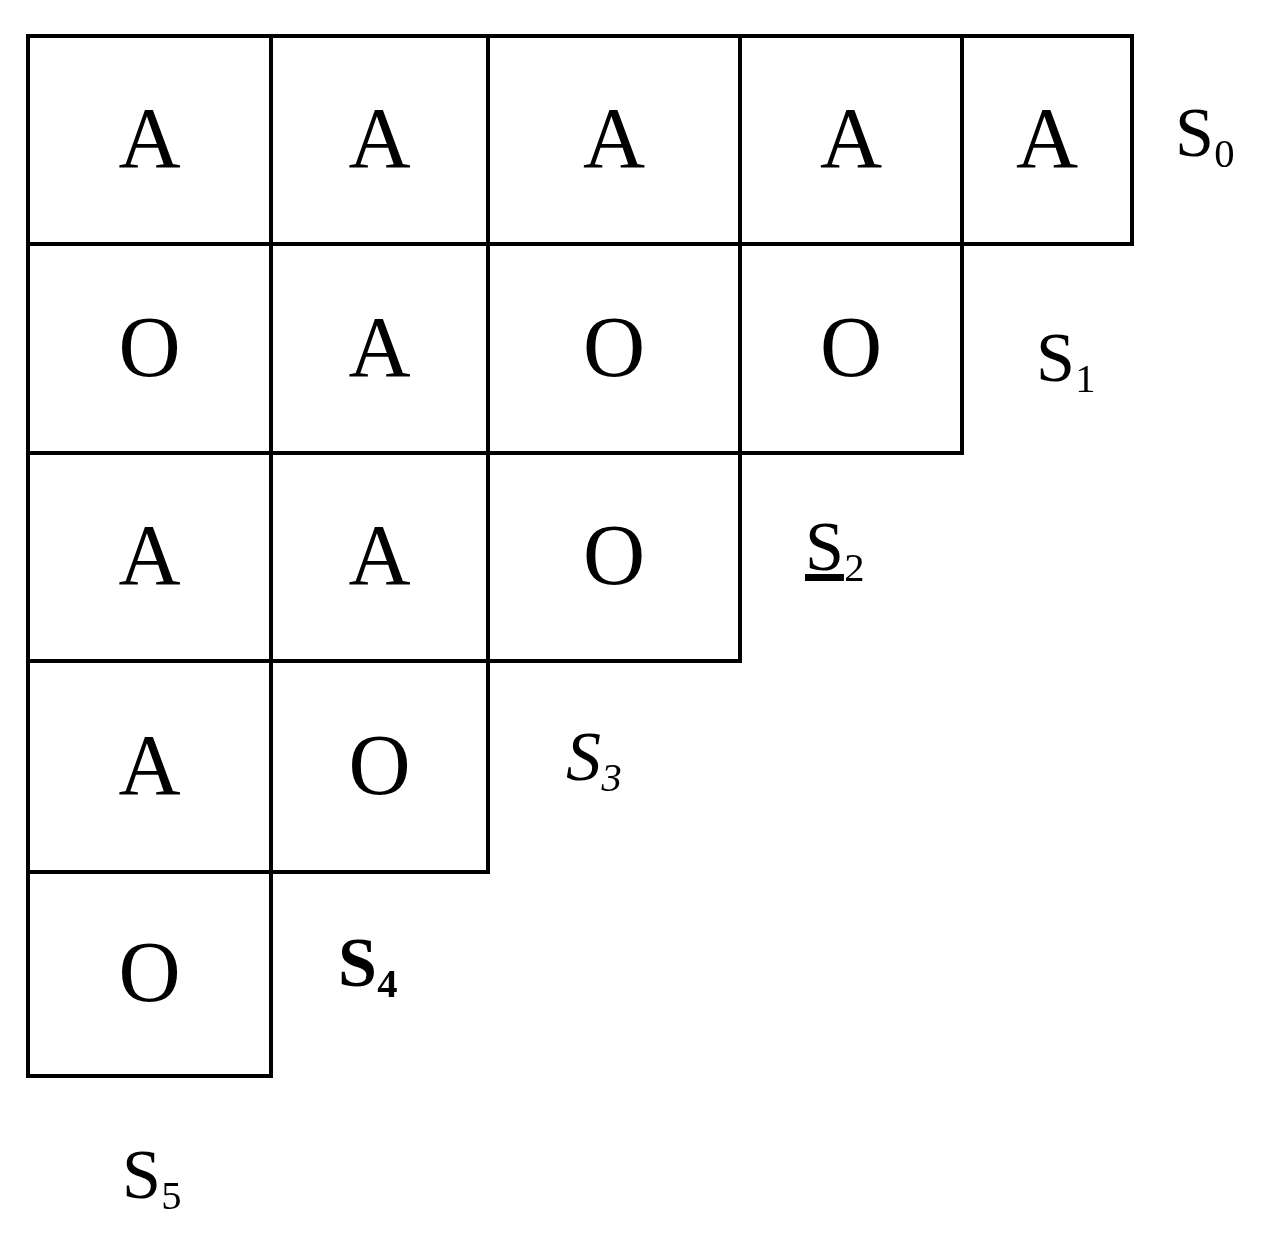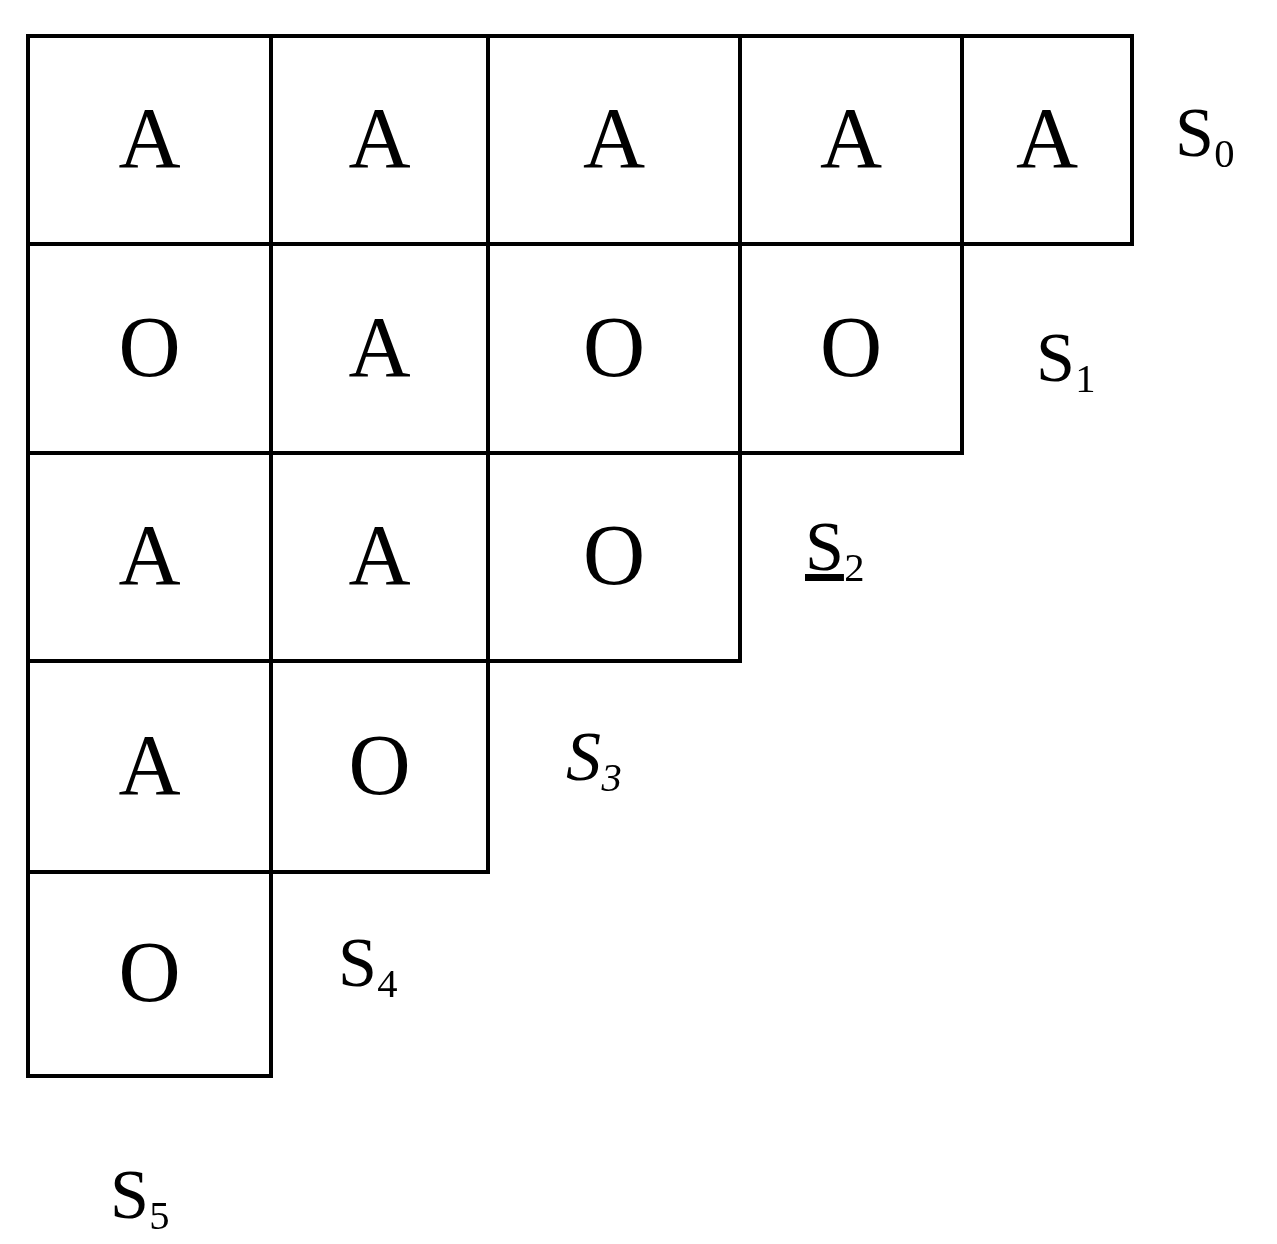--- a/index.html
+++ b/index.html
@@ -110,15 +110,15 @@
     <div class="cell" style="left: 26px; top: 659px; width: 247px; height: 215px;">
       <span class="cell-letter">A</span>
     </div>
     <div class="cell" style="left: 269px; top: 659px; width: 221px; height: 215px;">
       <span class="cell-letter">O</span>
     </div>
     <div class="row-label" style="left: 566px; top: 722px; font-style: italic;"><span>S</span><span class="sub">3</span></div>
     <div class="cell" style="left: 26px; top: 870px; width: 247px; height: 208px;">
       <span class="cell-letter">O</span>
     </div>
-    <div class="row-label" style="left: 338px; top: 928px;"><span>S</span><span class="sub">4</span></div>
-    <div class="row-label" style="left: 110px; top: 1140px; margin-top: 20px;"><span>S</span><span class="sub">5</span></div>
+    <div class="row-label" style="left: 338px; top: 928px; font-weight: bold;"><span>S</span><span class="sub">4</span></div>
+    <div class="row-label" style="left: 122px; top: 1140px;"><span>S</span><span class="sub">5</span></div>
   </div>
 
 </body></html>

